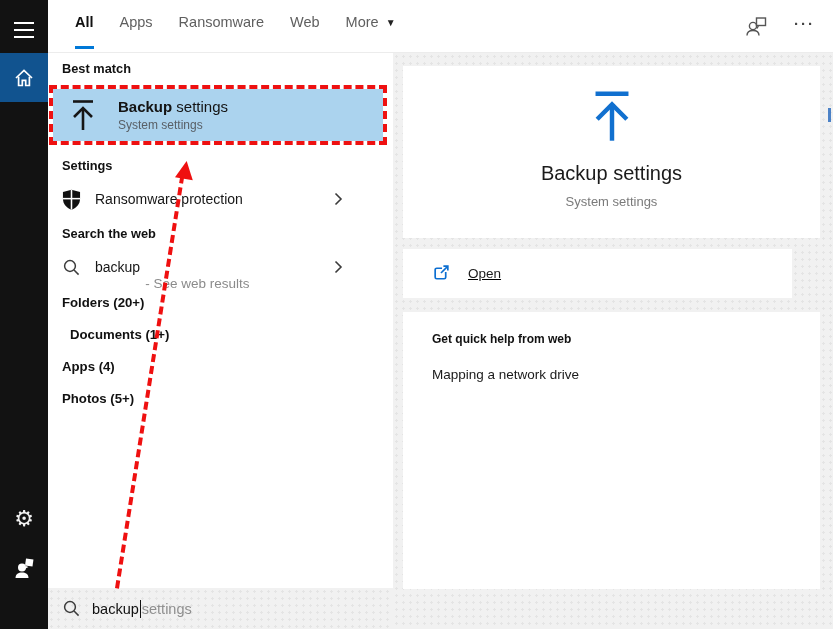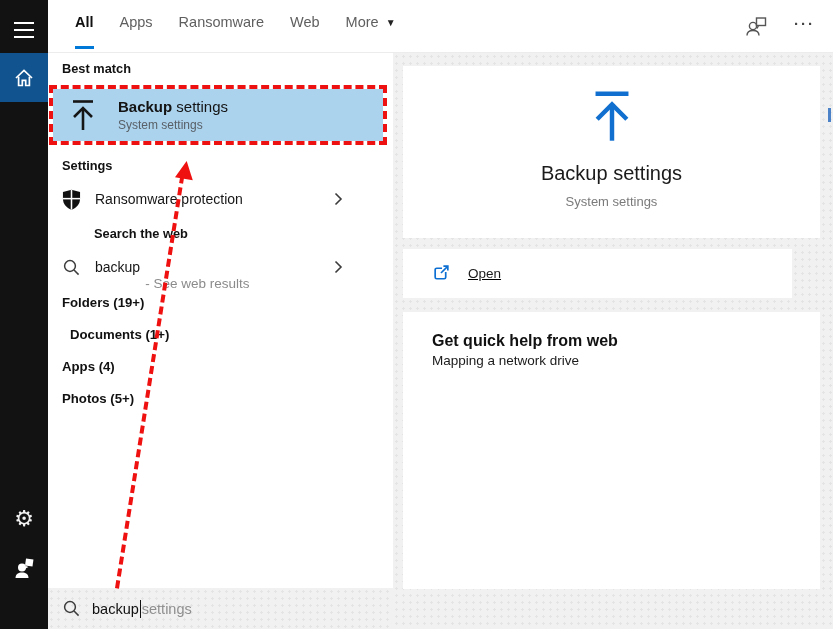--- a/index.html
+++ b/index.html
@@ -44,21 +44,21 @@
     border:4px dashed #ee1111; background:#abd3ee; background-clip:padding-box;
     display:flex; align-items:center; cursor:pointer;
   }
   .bm-icon { width:34px; height:36px; margin-left:13px; flex:0 0 auto; }
   .bm-text { margin-left:18px; }
   .bm-title { font-size:15px; color:#141414; }
   .bm-title b { font-weight:bold; }
   .bm-sub { font-size:12px; color:#596067; margin-top:3px; }
 
   #settings-header { top:105px; }
-  #web-header { top:173px;margin-left:32px; }
+  #web-header { top:173px; }
 
   .result-row { position:absolute; left:0; width:311px; height:36px; display:flex; align-items:center; cursor:pointer; }
   #ransomware-row { top:128px; }
   #websearch-row { top:196px; }
   .row-icon { width:20px; display:flex; justify-content:center; margin-left:13px; flex:0 0 auto; }
   .row-label { font-size:14px; color:#161616; margin-left:14px; white-space:nowrap; }
   .row-suffix { font-size:13.5px; color:#8b8b8b; margin-left:5px; white-space:nowrap;margin-top:32px; }
   .row-chevron { position:absolute; right:16px; top:50%; transform:translateY(-50%); display:flex; }
 
   .group-header { position:absolute; left:14px; font-size:13.2px; font-weight:bold; color:#111; cursor:pointer; }
@@ -73,22 +73,22 @@
 
   
   #right-area { position:absolute; left:393px; top:53px; width:440px; height:576px; z-index:1; }
   .card { position:absolute; background:#fff; }
   #card-main { left:10px; top:13px; width:417px; height:172px; display:flex; flex-direction:column; align-items:center; justify-content:flex-start; padding-top:20px; }
   #card-main .rp-title { font-size:20px; color:#1b1b1b; margin-top:16px; }
   #card-main .rp-sub { font-size:13px; color:#7a7a7a; margin-top:9px; }
   #card-open { left:10px; top:196px; width:389px; height:49px; display:flex; align-items:center; padding-left:29px; cursor:pointer;text-decoration:underline; }
   #card-open .open-label { font-size:13.5px; color:#1b1b1b; margin-left:17px; }
   #card-help { left:10px; top:259px; width:417px; height:277px; padding:20px 0 0 29px; }
-  .help-header { font-size:16px; font-weight:bold; color:#111; }
-  .help-link { font-size:13.5px; color:#1b1b1b; margin-top:3px; cursor:pointer; }
+  .help-header { font-size:12px; font-weight:bold; color:#111; }
+  .help-link { font-size:13.5px; color:#1b1b1b; margin-top:21px; cursor:pointer; }
 
   #scrollbar-thumb { position:absolute; right:2px; top:55px; width:3px; height:14px; background:#2f6fc0; opacity:.85; cursor:pointer; }
 
   
   #annotation-arrow { position:absolute; left:115px; top:170px; height:418px; width:0; border-left:4px dashed #ef1010; transform-origin:0 100%; transform:rotate(9deg); z-index:6; pointer-events:none; }
   #annotation-arrowhead { position:absolute; top:-15px; left:-9px; width:0; height:0; border-left:9px solid transparent; border-right:9px solid transparent; border-bottom:18px solid #ef1010; }
 </style>
 </head>
 <body>
 
@@ -206,21 +206,21 @@
       </span>
       <span class="row-label">backup</span>
       <span class="row-suffix">- See web results</span>
       <span class="row-chevron">
         <svg width="9" height="14" viewBox="0 0 9 14">
             <polyline points="1.5,1.5 7,7 1.5,12.5" fill="none" stroke="#3b3b3b" stroke-width="1.6"></polyline>
           </svg>
       </span>
     </div>
 
-    <div class="group-header" id="group-0">Folders (19+)</div>
+    <div class="group-header" id="group-0">Folders (20+)</div>
     <div class="group-header" id="group-1">Documents (1+)</div>
     <div class="group-header" id="group-2">Apps (4)</div>
     <div class="group-header" id="group-3">Photos (5+)</div>
   </div>
 
   <div id="search-bar" class="acrylic">
     <span class="sb-icon">
       <svg width="17" height="17" viewBox="0 0 17 17">
         <circle cx="7" cy="7" r="5.4" fill="none" stroke="#3c3c3c" stroke-width="1.5"></circle>
         <line x1="11" y1="11" x2="15.6" y2="15.6" stroke="#3c3c3c" stroke-width="1.5"></line>

